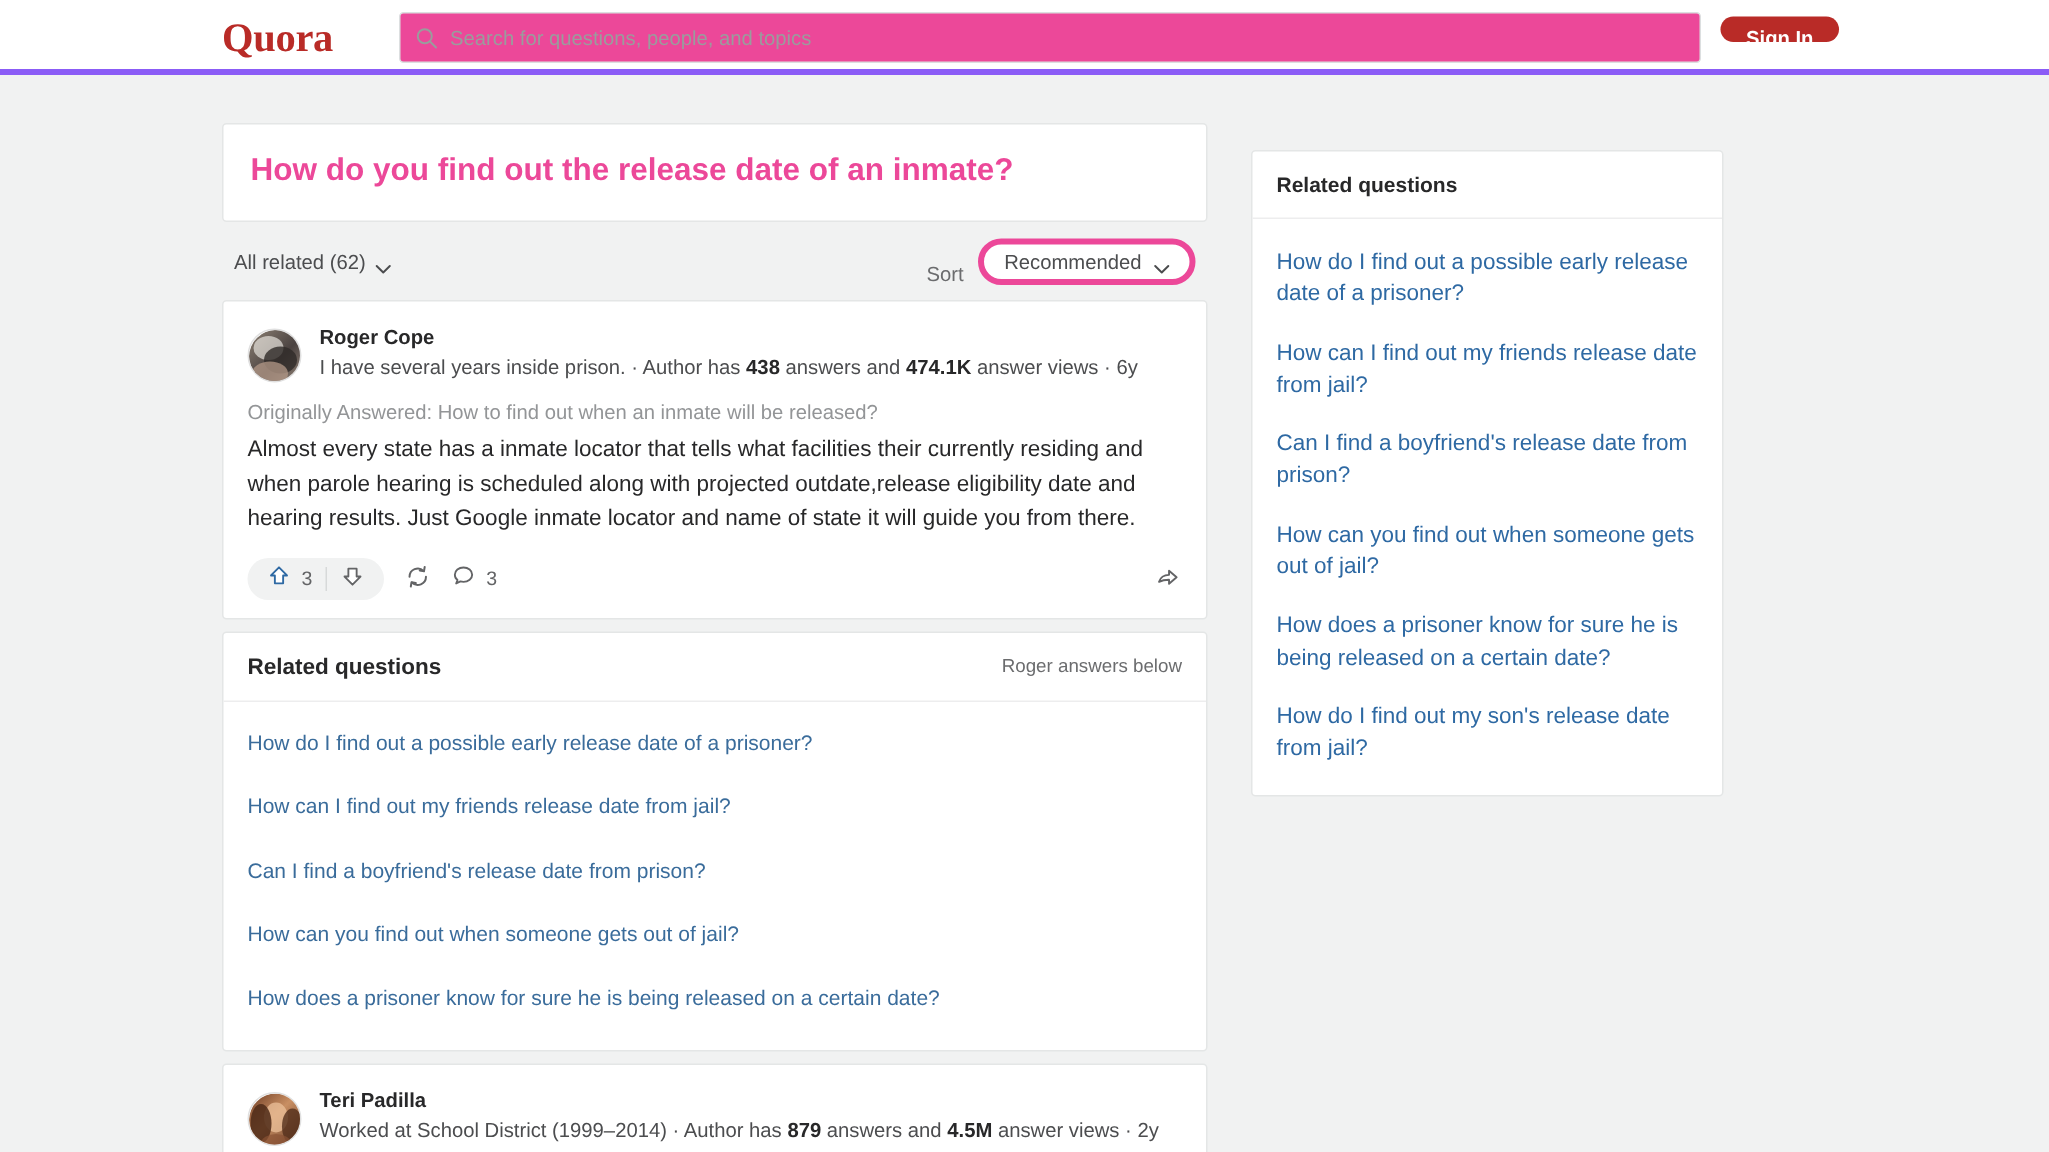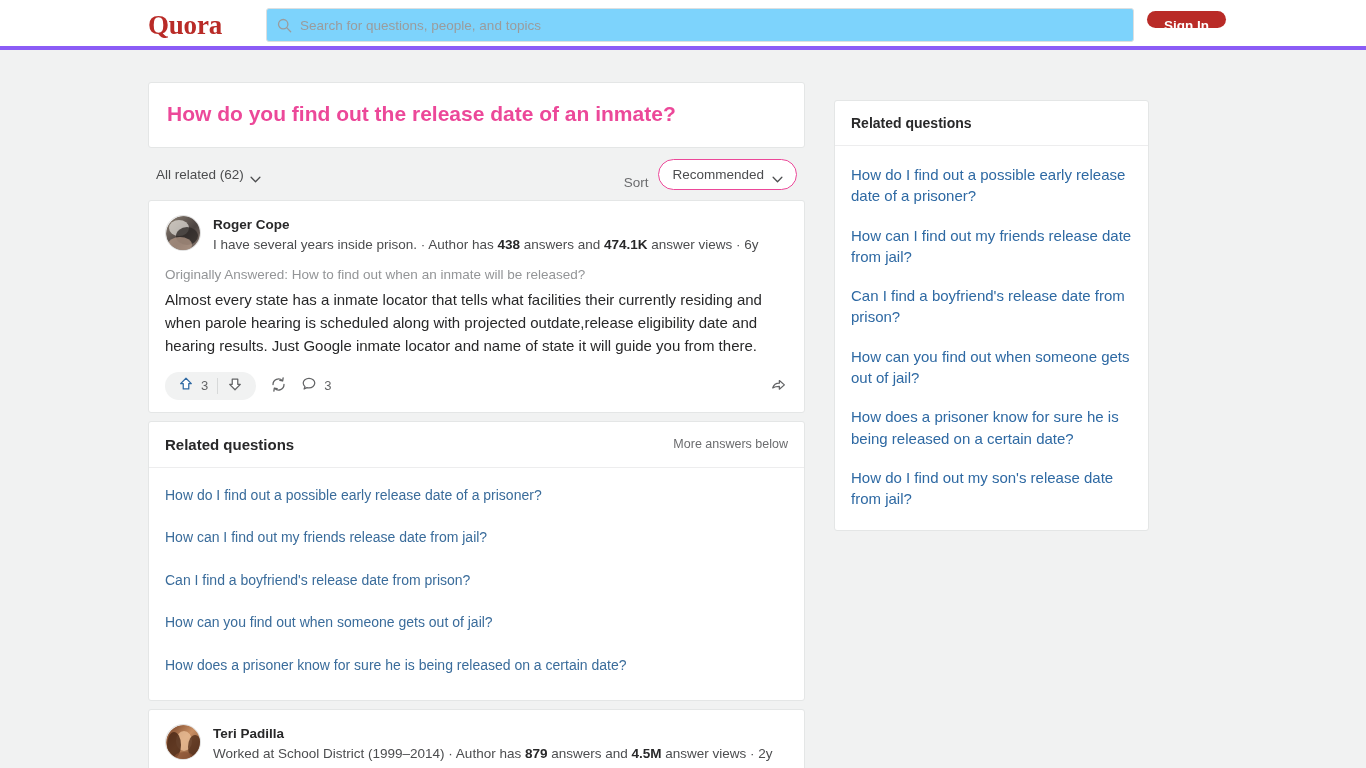--- a/index.html
+++ b/index.html
@@ -30,21 +30,21 @@
     font-size: 27px;
     color: #b92b27;
     letter-spacing: -0.2px;
   }
   .searchbar {
     position: absolute;
     left: 266px;
     top: 8px;
     width: 868px;
     height: 34px;
-    background: #7dd3fc;
+    background: #ec4899;
     border: 1px solid #dcdfe0;
     border-radius: 3px;
     display: flex;
     align-items: center;
     padding: 0 10px;
     justify-content: flex-end;
   }
   .search-ico { width: 15px; height: 15px; margin-right: 8px; flex: 0 0 auto; }
   .search-input {
     border: none; outline: none;
@@ -128,32 +128,32 @@
     align-items: flex-end;
     gap: 10px;
   }
   .sortlabel { font-size: 13.5px; color: #6b6c6e; }
   .sortpill {
     display: flex;
     align-items: center;
     gap: 8px;
     height: 31px;
     padding: 0 13px;
-    border: 1px solid #ec4899;
+    border: 4px solid #ec4899;
     border-radius: 16px;
     background: #ffffff;
     font-size: 13.5px;
     color: #4c4d4f;
     cursor: pointer;
   }
   .chev { width: 11px; height: 7px; flex: 0 0 auto; }
 
   
   .answer { padding: 14px 16px 10px 16px; }
-  .ahead { display: flex; gap: 12px; align-items: flex-start; }
+  .ahead { display: flex; gap: 12px; align-items: flex-end; }
   .avatar {
     width: 36px; height: 36px;
     border-radius: 50%;
     flex: 0 0 auto;
     overflow: hidden;
     border: 1px solid #e0e0e0;
   }
   .avatar svg { display: block; }
   .ameta { padding-top: 1px; }
   .aname { font-size: 13.5px; font-weight: bold; color: #282829; line-height: 1.35; cursor: pointer; }
@@ -378,21 +378,21 @@
               </svg>
             </span>
           </div>
         </div>
       </div>
     </div>
 
     <div class="card mt8">
       <div class="relhead">
         <span class="relhead-title">Related questions</span>
-        <span class="relhead-more">More answers below</span>
+        <span class="relhead-more">Roger answers below</span>
       </div>
       <div class="rellist">
         <a class="rellink">How do I find out a possible early release date of a prisoner?</a>
         <a class="rellink">How can I find out my friends release date from jail?</a>
         <a class="rellink">Can I find a boyfriend's release date from prison?</a>
         <a class="rellink">How can you find out when someone gets out of jail?</a>
         <a class="rellink">How does a prisoner know for sure he is being released on a certain date?</a>
       </div>
     </div>
 

